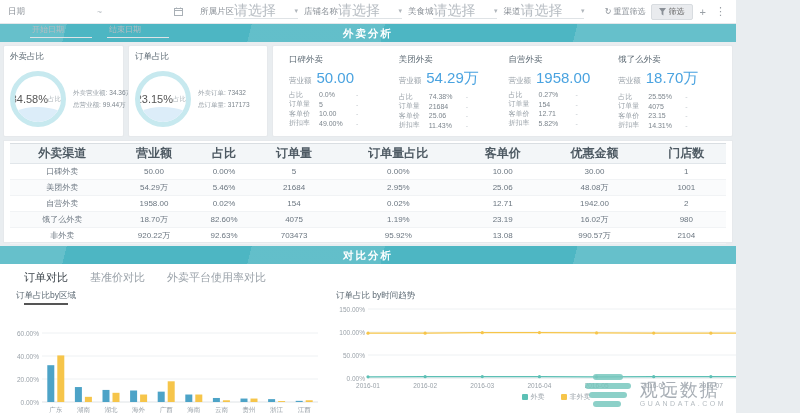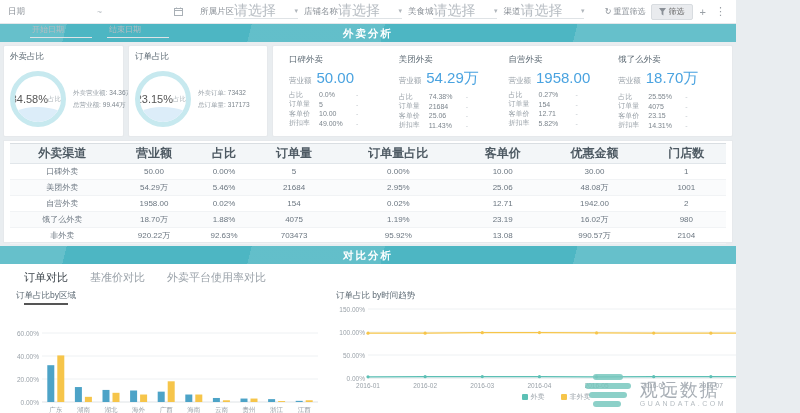--- a/index.html
+++ b/index.html
@@ -348,21 +348,21 @@
             <td>0.02%</td>
             <td>154</td>
             <td>0.02%</td>
             <td>12.71</td>
             <td>1942.00</td>
             <td>2</td>
           </tr>
           <tr>
             <td>饿了么外卖</td>
             <td>18.70万</td>
-            <td>1.88%</td>
+            <td>82.60%</td>
             <td>4075</td>
             <td>1.19%</td>
             <td>23.19</td>
             <td>16.02万</td>
             <td>980</td>
           </tr>
           <tr>
             <td>非外卖</td>
             <td>920.22万</td>
             <td>92.63%</td>

